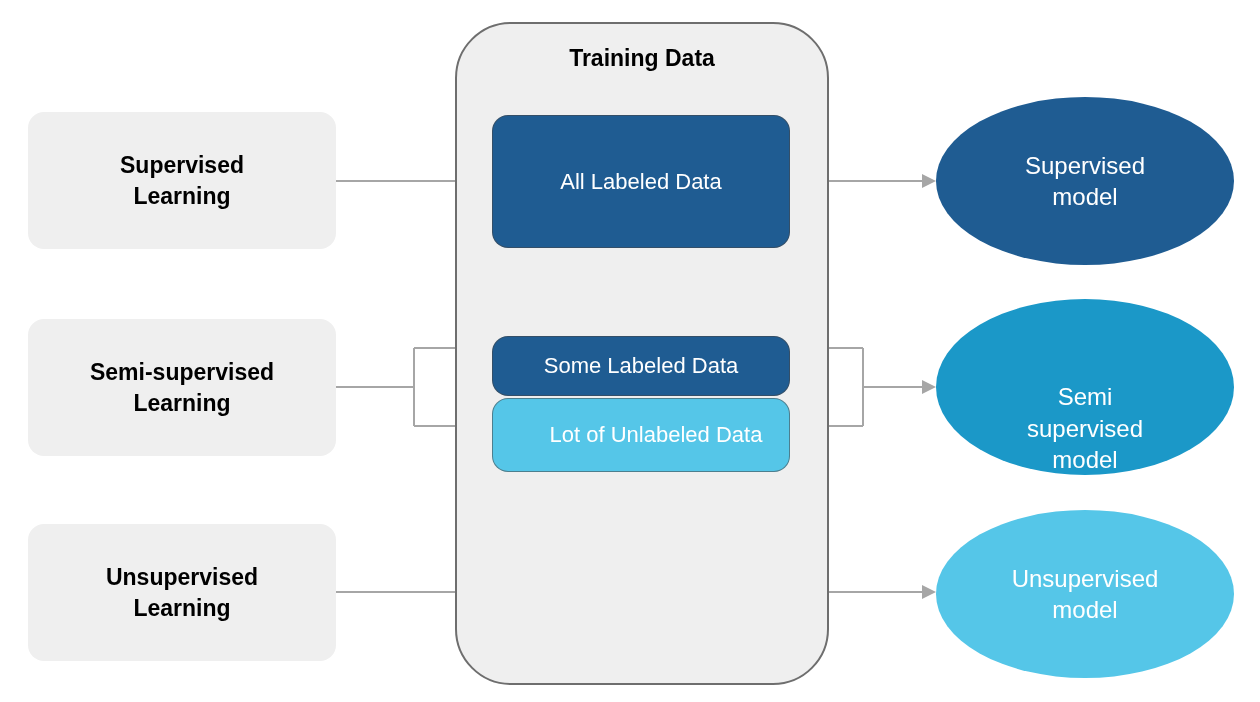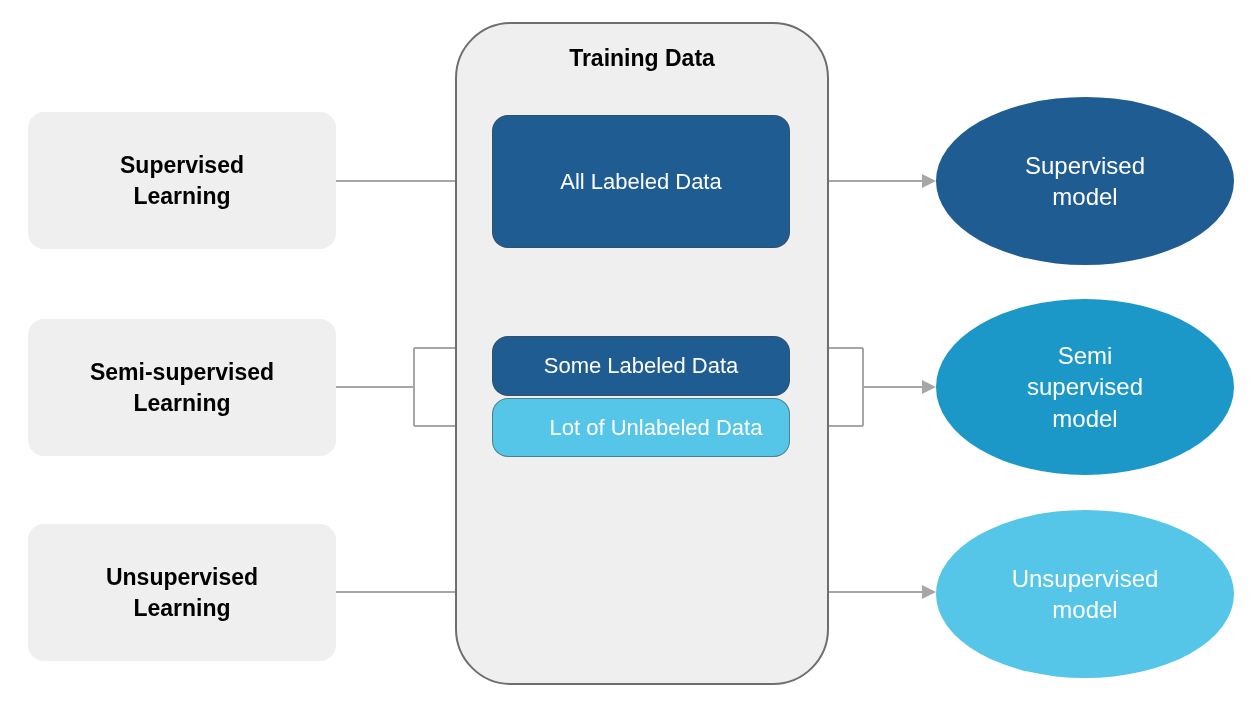--- a/index.html
+++ b/index.html
@@ -79,21 +79,21 @@
     display: flex;
     align-items: center;
     justify-content: center;
     text-align: center;
     color: #ffffff;
     font-size: 24px;
     line-height: 1.3;
     box-sizing: border-box;
   }
   .model-ellipse.dark   { background: #1f5c92; }
-  .model-ellipse.medium { background: #1b98c8; }
+  .model-ellipse.medium { background: #1b98c8; align-items: flex-end; }
   .model-ellipse.light  { background: #55c6e8; }
 
   
   #connectors {
     position: absolute;
     left: 0; top: 0;
     width: 1260px;
     height: 702px;
     pointer-events: none;
   }
@@ -171,21 +171,21 @@
   <div id="training-title">Training Data</div>
 
   <div class="data-box dark" style="left:492px; top:115px; width:298px; height:133px;">
     <span>All Labeled Data</span>
   </div>
 
   <div class="data-box dark" style="left:492px; top:318px; width:298px; height:60px;margin-top:18px;">
     <span>Some Labeled Data</span>
   </div>
 
-  <div class="data-box light" style="left:492px; top:398px; width:298px; height:59px;padding-left:30px;">
+  <div class="data-box light" style="left:492px; top:398px; width:298px; height:74px;padding-left:30px;">
     <span>Lot of Unlabeled Data</span>
   </div>
 
 
   <div class="model-ellipse dark" style="left:936px; top:97px; width:298px; height:168px;">
     <span>
       <span>Supervised</span><br>
       <span>model</span>
     </span>
   </div>

